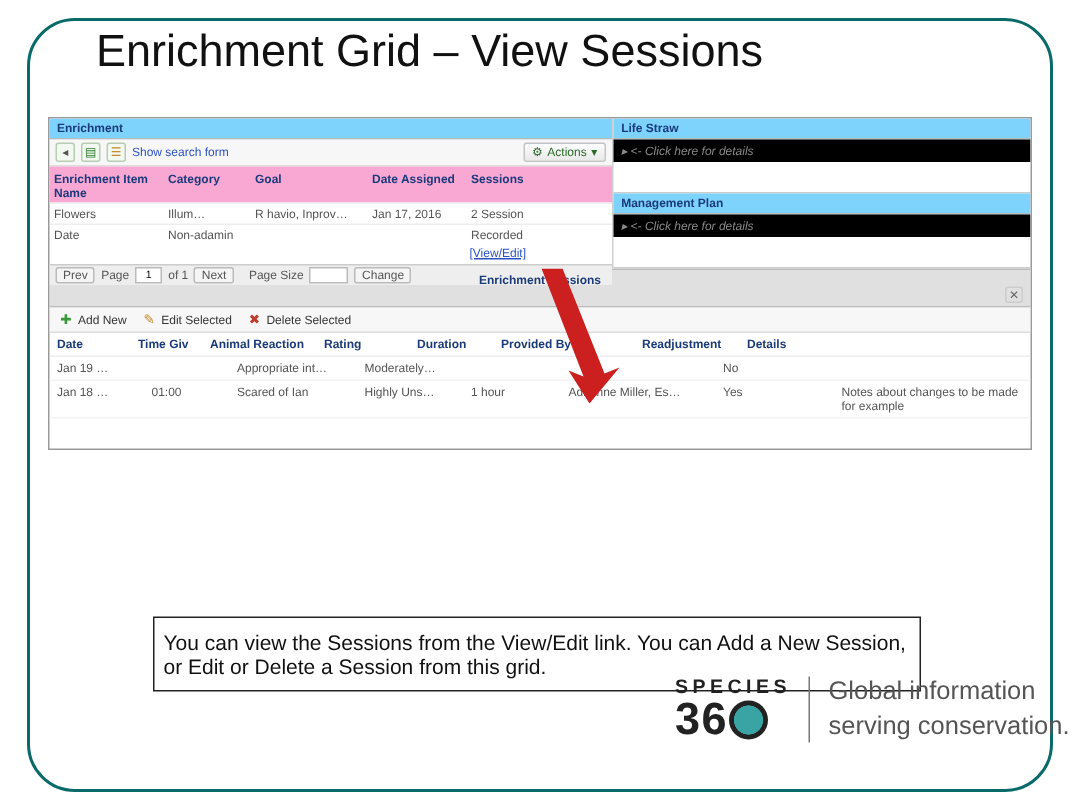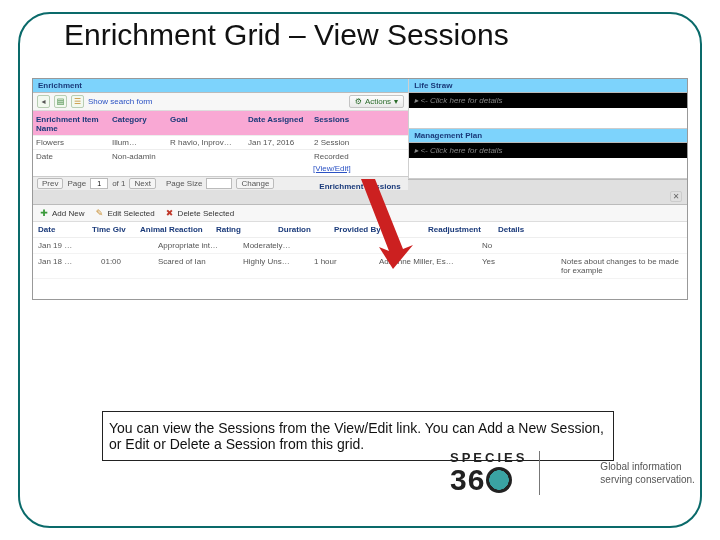--- a/index.html
+++ b/index.html
@@ -168,21 +168,21 @@
   }
   .logo-360 { display: flex; align-items: center; gap: 1px; }
   .d3, .d6 { font-size: 30px; font-weight: bold; color: #222; line-height: 1;}
   .d0 {
     width: 26px; height: 26px; border-radius: 50%;
     background: radial-gradient(circle at 50% 50%, #3aa3a3 52%, #222 54%);
     display: inline-block; margin: 0 1px;
     position: relative;
   }
   .logo-div { width: 1px; height: 44px; background: #777; }
-  .tagline { font-size: 10px; color: #555; line-height: 1.3; margin-left: 48px; }
+  .tagline { font-size: 17px; color: #555; line-height: 1.3; }
 </style>
 </head>
 <body>
 
 <div class="slide-frame"></div>
 
 <div class="title">Enrichment Grid – View Sessions</div>
 
 <div class="screenshot">
   <div class="top-row">

